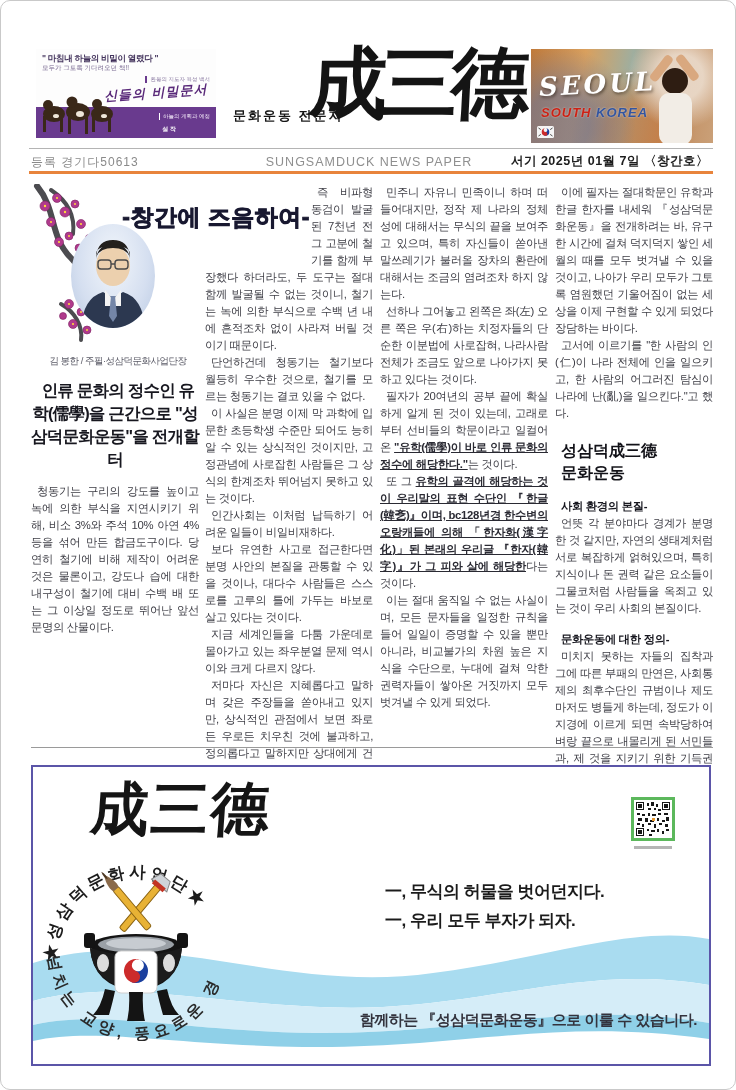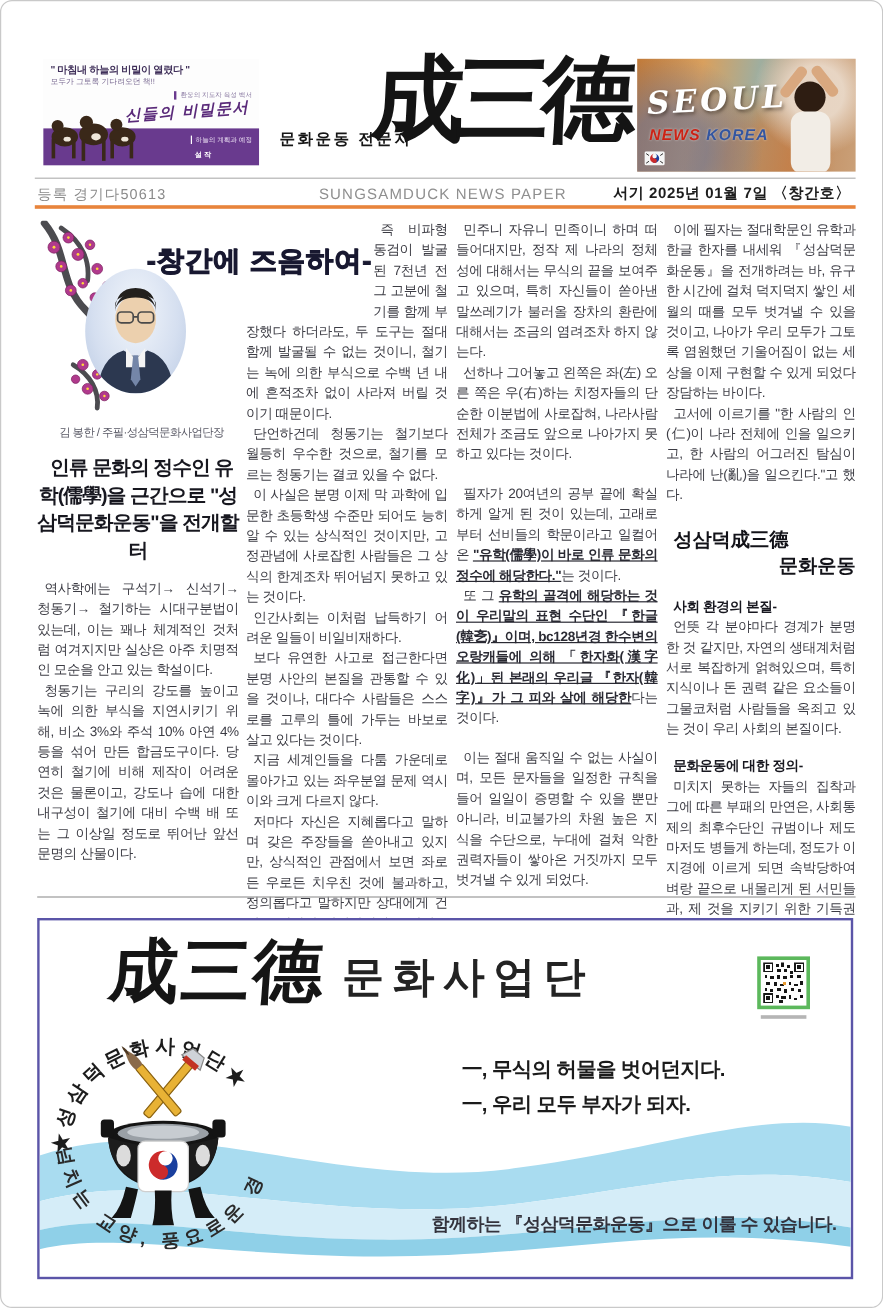--- a/index.html
+++ b/index.html
@@ -40,34 +40,34 @@
   .info-topline { position:absolute; left:28px; top:147px; width:684px; height:1px; background:#b4b4b4; }
   .info-reg { position:absolute; left:30px; top:153px; font-size:12px; color:#8a8a8a; letter-spacing:1px; }
   .info-paper { position:absolute; left:0; top:154px; width:736px; text-align:center; font-size:12.5px; color:#8f8f8f; letter-spacing:1px; }
   .info-date { position:absolute; right:26px; top:152px; font-size:12.5px; color:#1d1d1d; font-weight:bold; letter-spacing:0.5px; }
   .info-orangeline { position:absolute; left:28px; top:170px; width:684px; height:3px; }
   
   .col { position:absolute; top:183px; width:168px; font-size:11.3px; line-height:17px; color:#3c3c44;
     text-align:justify; letter-spacing:-0.3px; word-break:break-all; }
   #col1 { left:30px; } #col2 { left:204px; } #col3 { left:379px; } #col4 { left:554px; width:158px; }
   .col p { text-indent:6px; }
-  .gap { margin-top:16px; }
+  .gap { }
   .article-title { position:absolute; left:93px; top:201px; width:216px; text-align:right;
     font-size:23px; font-weight:900; color:#181830; letter-spacing:0.5px;
     text-shadow:1px 1px 0 #fff, -1px -1px 0 #fff; -webkit-text-stroke:0.8px #181830; z-index:5; }
   .title-spacer { float:left; width:106px; height:52px; margin-top:17px; }
   .art-block { position:relative; width:168px; height:160px; }
   .portrait { position:absolute; left:40px; top:40px; width:84px; height:104px; border-radius:50%;
     background:radial-gradient(ellipse at 50% 35%, #f2f6fb 0%, #d5dff0 60%, #b9c9e2 100%); overflow:hidden; }
   .byline { margin-top:8px; text-align:center; font-size:9.5px; color:#5a5a66; letter-spacing:-0.5px; text-indent:0; }
   .headline { margin-top:10px; margin-bottom:12px; text-align:center; font-size:16.5px; line-height:23px;
     font-weight:900; color:#17171f; letter-spacing:-0.8px; text-indent:0; }
   .strong-u { font-weight:bold; text-decoration:underline; color:#2a2a33; }
   .subhead { font-weight:900; font-size:16px; color:#121218; line-height:22px; margin-top:18px; letter-spacing:0; text-indent:0; }
-  .subhead.r { text-align:right; margin-top:0; margin-bottom:12px; }
+  .subhead.r { text-align:left; margin-top:0; margin-bottom:12px; }
   .minihead { font-weight:900; color:#17171f; text-indent:0; margin-top:14px; }
   .hr-bottom { position:absolute; left:30px; top:746px; width:682px; height:1px; background:#9a9a9a; }
   
   .banner { position:absolute; left:30px; top:764px; width:680px; height:301px; border:2px solid #5b55a8; background:#fff; overflow:hidden; }
   .waves { position:absolute; left:0; top:148px; width:676px; height:149px; }
   .brand-hanja { position:absolute; left:58px; top:6px; font-family:"DejaVu Serif", serif; font-weight:bold;
     font-size:58px; line-height:72px; color:#151515; letter-spacing:2px; transform:skewX(-4deg); }
   .brand-korean { position:absolute; left:252px; top:24px; font-size:35px; font-weight:900; color:#232323; letter-spacing:7px; }
   .qr-box { position:absolute; left:598px; top:30px; width:44px; height:44px; border:3px solid #5cb85c; background:#fff; padding:2px; }
   .qr-caption { position:absolute; left:601px; top:79px; width:38px; height:3px; background:#b5b5b5; }
@@ -121,21 +121,21 @@
   <div class="seoul-photo">
     <svg class="seoul-girl" width="70" height="94" viewBox="0 0 70 94">
       <g>
         <rect x="18" y="2" width="9" height="30" rx="4" fill="#d9a87f" transform="rotate(38 22 17)"></rect>
         <rect x="44" y="2" width="9" height="30" rx="4" fill="#d9a87f" transform="rotate(-38 48 17)"></rect>
         <circle cx="36" cy="30" r="13" fill="#2e1d12"></circle>
         <rect x="20" y="42" width="33" height="52" rx="10" fill="#f2ede6"></rect>
       </g>
     </svg>
     <div class="seoul-title">SEOUL</div>
-    <div class="seoul-sub"><span class="red">NEWS</span><span class="blue"> KOREA</span></div>
+    <div class="seoul-sub"><span class="red">SOUTH</span><span class="blue"> KOREA</span></div>
     <svg class="seoul-flag" width="17" height="12" viewBox="0 0 17 12">
       <rect width="17" height="12" rx="1.5" fill="#f5f5f5"></rect>
       <path d="M8.5 2.2 a3.8 3.8 0 0 1 0 7.6 a1.9 1.9 0 0 1 0-3.8 a1.9 1.9 0 0 0 0-3.8 z" fill="#1a3f9e"></path>
       <path d="M8.5 2.2 a3.8 3.8 0 0 0 0 7.6 a1.9 1.9 0 0 0 0-3.8 a1.9 1.9 0 0 1 0-3.8 z" fill="#cc2b2b"></path>
       <g stroke="#222" stroke-width="0.8">
           <line x1="1.5" y1="2" x2="3.8" y2="3.6"></line>
           <line x1="13.2" y1="8.4" x2="15.5" y2="10"></line>
           <line x1="1.5" y1="10" x2="3.8" y2="8.4"></line>
           <line x1="13.2" y1="3.6" x2="15.5" y2="2"></line>
         </g>
@@ -205,21 +205,20 @@
               <line x1="40" y1="40" x2="44" y2="40"></line>
           </g>
           <path d="M10 104 Q12 74 32 68 L42 74 L52 68 Q72 74 74 104 Z" fill="#2c3850"></path>
           <path d="M34 66 L42 76 L50 66 L50 82 L34 82 Z" fill="#f4f4f4"></path>
           <path d="M40 72 L44 72 L46 92 L42 98 L38 92 Z" fill="#7486a8"></path>
         </svg>
       </div>
     </div>
     <p class="byline">김 봉한 / 주필·성삼덕문화사업단장</p>
     <p class="headline">인류 문화의 정수인 유학(儒學)을 근간으로 "성삼덕문화운동"을 전개할 터</p>
-    <p>역사학에는 구석기→ 신석기→ 청동기→ 철기하는 시대구분법이 있는데, 이는 꽤나 체계적인 것처럼 여겨지지만 실상은 아주 치명적인 모순을 안고 있는 학설이다.</p>
     <p>청동기는 구리의 강도를 높이고 녹에 의한 부식을 지연시키기 위해, 비소 3%와 주석 10% 아연 4% 등을 섞어 만든 합금도구이다. 당연히 철기에 비해 제작이 어려운 것은 물론이고, 강도나 습에 대한 내구성이 철기에 대비 수백 배 또는 그 이상일 정도로 뛰어난 앞선 문명의 산물이다.</p>
   </div>
 
   <div class="col" id="col2">
     <div class="title-spacer"></div>
     <p>즉 비파형 동검이 발굴된 7천년 전 그 고분에 철기를 함께 부장했다 하더라도, 두 도구는 절대 함께 발굴될 수 없는 것이니, 철기는 녹에 의한 부식으로 수백 년 내에 흔적조차 없이 사라져 버릴 것이기 때문이다.</p>
     <p>단언하건데 청동기는 철기보다 월등히 우수한 것으로, 철기를 모르는 청동기는 결코 있을 수 없다.</p>
     <p>이 사실은 분명 이제 막 과학에 입문한 초등학생 수준만 되어도 능히 알 수 있는 상식적인 것이지만, 고정관념에 사로잡힌 사람들은 그 상식의 한계조차 뛰어넘지 못하고 있는 것이다.</p>
     <p>인간사회는 이처럼 납득하기 어려운 일들이 비일비재하다.</p>
     <p>보다 유연한 사고로 접근한다면 분명 사안의 본질을 관통할 수 있을 것이나, 대다수 사람들은 스스로를 고루의 틀에 가두는 바보로 살고 있다는 것이다.</p>
@@ -250,21 +249,20 @@
 
   <div class="banner" style="border-color: rgb(91, 85, 168);">
 
     <svg class="waves" viewBox="0 0 676 149" preserveAspectRatio="none">
       <path d="M0,48 C120,8 250,80 400,58 C520,42 600,10 676,24 L676,70 C560,50 470,86 350,92 C210,98 95,60 0,86 Z" fill="#a9dcf0"></path>
       <path d="M0,86 C95,60 210,98 350,92 C470,86 560,50 676,70 L676,108 C540,84 430,120 280,118 C150,116 70,94 0,110 Z" fill="#d5edf8"></path>
       <path d="M0,110 C70,94 150,116 280,118 C430,120 540,84 676,108 L676,124 C520,102 430,134 270,132 C140,130 60,112 0,126 Z" fill="#8fd0e8"></path>
     </svg>
 
     <div class="brand-hanja">成三德</div>
-    <div class="brand-korean">문화사업단</div>
 
     <div class="qr-box" style="border-color: rgb(92, 184, 92);">
       <svg width="34" height="34" viewBox="0 0 29 29" shape-rendering="crispEdges">
         <rect width="29" height="29" fill="#fff"></rect>
         <g fill="#161616">
           <path d="M0,0h7v7h-7z M22,0h7v7h-7z M0,22h7v7h-7z"></path>
           <g fill="#fff">
               <rect x="1" y="1" width="5" height="5"></rect>
               <rect x="23" y="1" width="5" height="5"></rect>
               <rect x="1" y="23" width="5" height="5"></rect>

